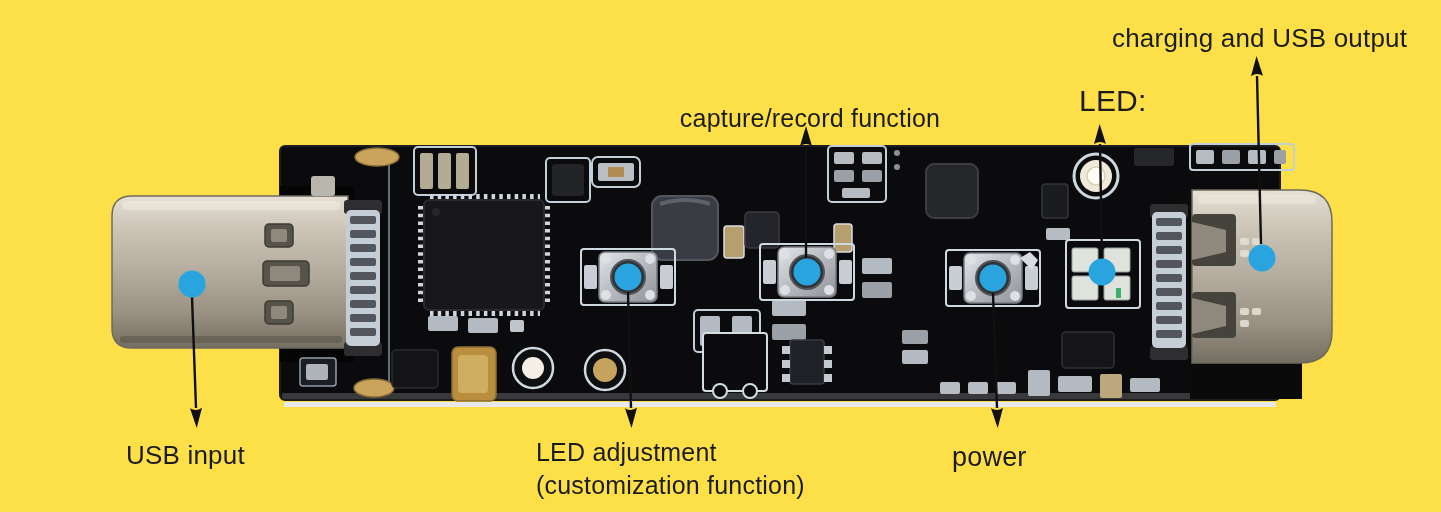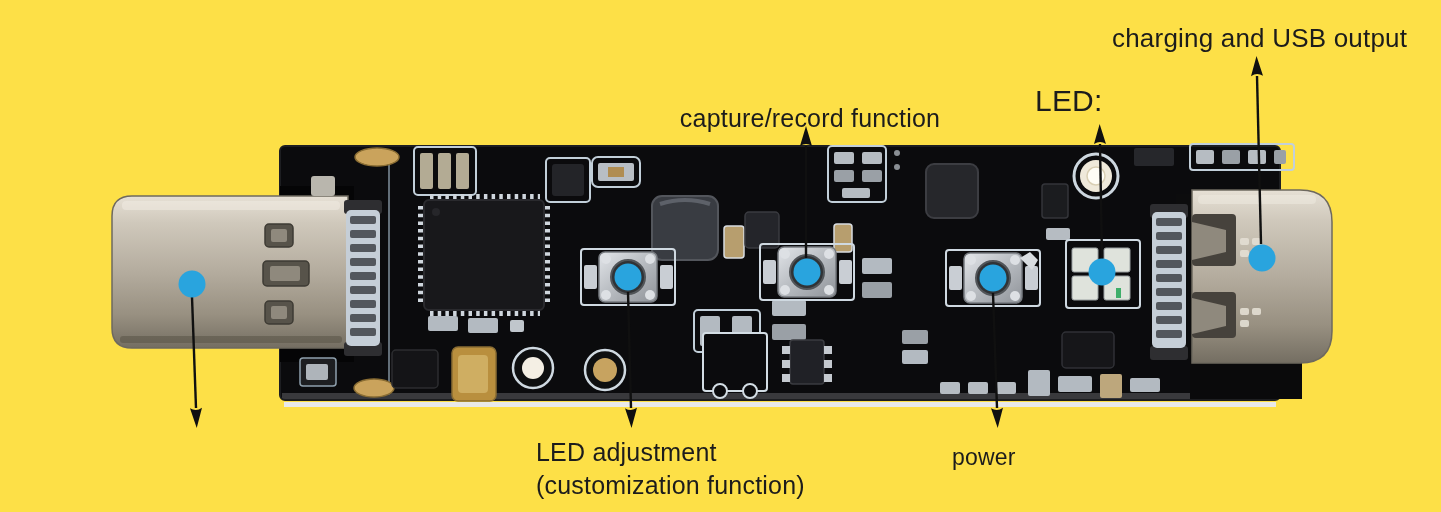--- a/index.html
+++ b/index.html
@@ -6,21 +6,21 @@
   .stage {
     position:relative; width:1441px; height:512px; background:#fde047;
     font-family:"Liberation Sans", sans-serif; overflow:hidden;
   }
   .stage svg { position:absolute; left:0; top:0; }
   .label {
     position:absolute; color:#1c1c1c; font-size:26px; line-height:33px;
     white-space:nowrap; letter-spacing:0.2px;
   }
   .label.center { text-align:center; white-space:normal;margin-top:44px; }
-  .label.big { font-size:30px; }
+  .label.big { font-size:30px;margin-left:44px; }
 </style>
 </head>
 <body>
 
 <div class="stage">
 
   <svg width="1441" height="512" viewBox="0 0 1441 512">
     <defs>
       <linearGradient id="metalV" x1="0" y1="0" x2="0" y2="1">
         <stop offset="0" stop-color="#e6e0d5"></stop>
@@ -298,21 +298,22 @@
   </svg>
 
   <div class="label" style="left:1112px; top:22px;">charging and USB output</div>
 
   <div class="label center" style="left:664px; top:57px; width:292px; font-size:25px; line-height:34px;">
     <span>capture/record function</span><br>
   </div>
 
   <div class="label big" style="left:1035px; top:84px;">LED:</div>
 
+  <div class="label" style="left:126px; top:439px;">USB input</div>
 
   <div class="label" style="left:536px; top:436px; font-size:25px; line-height:33px;">
     <span>LED adjustment</span><br>
     <span>(customization function)</span>
   </div>
 
-  <div class="label" style="left:952px; top:441px; font-size:23px;">power</div>
+  <div class="label" style="left:952px; top:441px; font-size:27px;">power</div>
 
 </div>
 
 </body></html>

